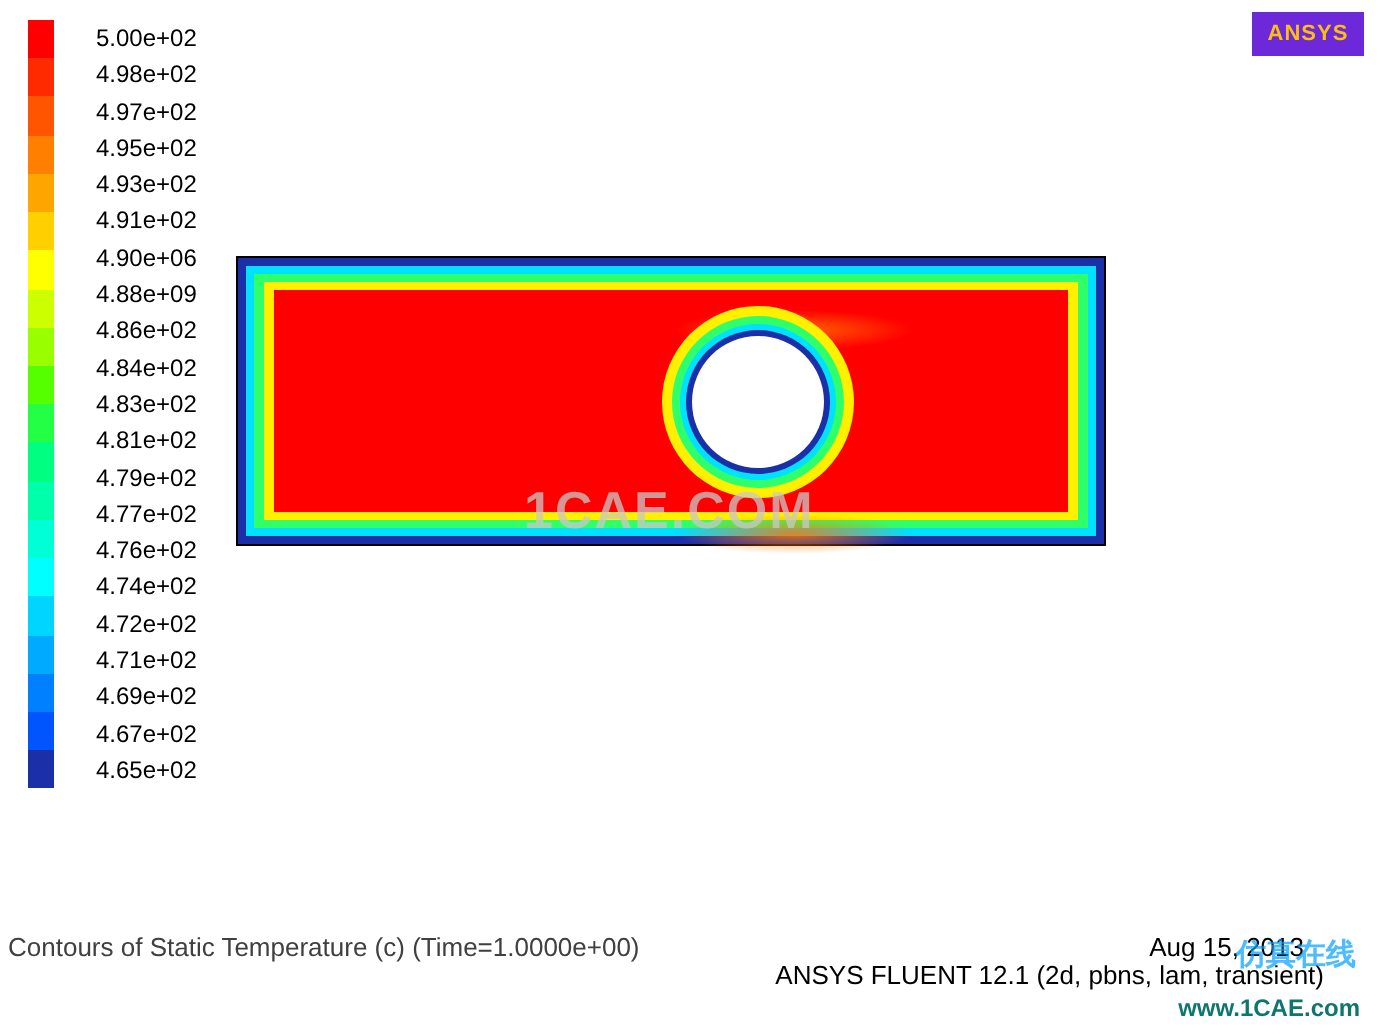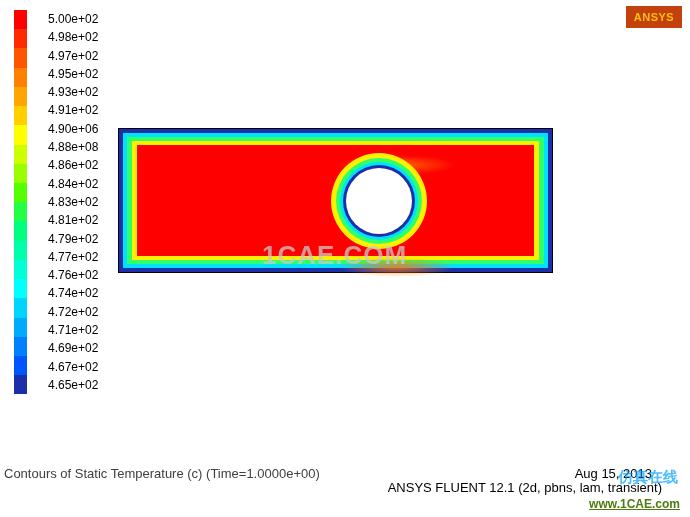--- a/index.html
+++ b/index.html
@@ -11,21 +11,21 @@
     font-family: Arial, Helvetica, sans-serif;
     position: relative;
     overflow: hidden;
   }
   .logo {
     position: absolute;
     top: 6px;
     right: 8px;
     width: 56px;
     height: 22px;
-    background: #c2410c;
+    background: #6d28d9;
     color: #fbbf12;
     font-size: 11px;
     font-weight: bold;
     letter-spacing: 0.5px;
     display: flex;
     align-items: center;
     justify-content: center;
   }
   .legend {
     position: absolute;
@@ -167,23 +167,22 @@
     bottom: 30px;
     font-size: 15px;
     color: rgba(0,160,255,0.7);
     font-weight: bold;
   }
   .watermark3 {
     position: absolute;
     right: 10px;
     bottom: 6px;
     font-size: 12px;
-    color: #4d7c0f;
-    font-weight: bold;
-    text-decoration: underline;
+    color: #0f766e;
+    font-weight: bold;
   }
 </style>
 </head>
 <body>
 
 <div class="logo">ANSYS</div>
 
 <div class="legend">
   <div class="colorbar" id="colorbar">
       <div class="seg" style="background: rgb(255, 0, 0);"></div>
@@ -208,21 +207,21 @@
       <div class="seg" style="background: rgb(26, 47, 168);"></div>
     </div>
   <div class="ticklabels" id="ticklabels">
       <div>5.00e+02</div>
       <div>4.98e+02</div>
       <div>4.97e+02</div>
       <div>4.95e+02</div>
       <div>4.93e+02</div>
       <div>4.91e+02</div>
       <div>4.90e+06</div>
-      <div>4.88e+08</div>
+      <div>4.88e+09</div>
       <div>4.86e+02</div>
       <div>4.84e+02</div>
       <div>4.83e+02</div>
       <div>4.81e+02</div>
       <div>4.79e+02</div>
       <div>4.77e+02</div>
       <div>4.76e+02</div>
       <div>4.74e+02</div>
       <div>4.72e+02</div>
       <div>4.71e+02</div>

